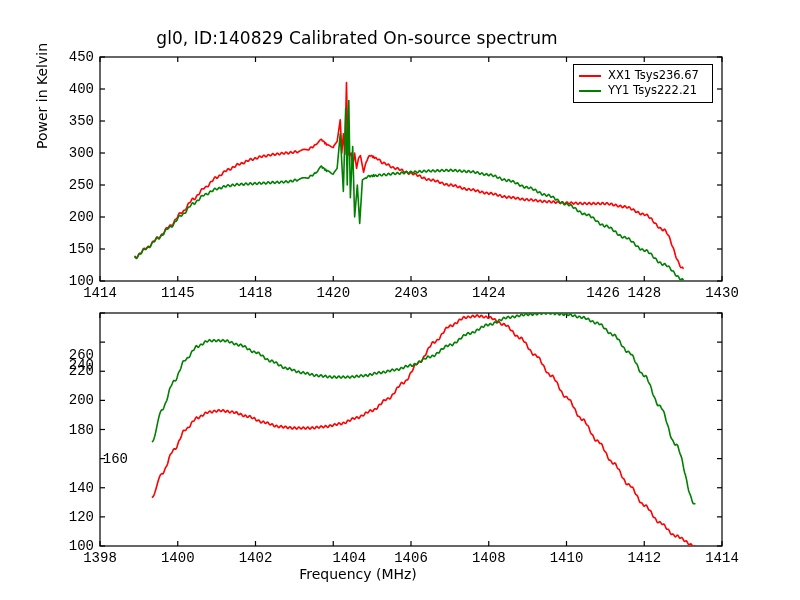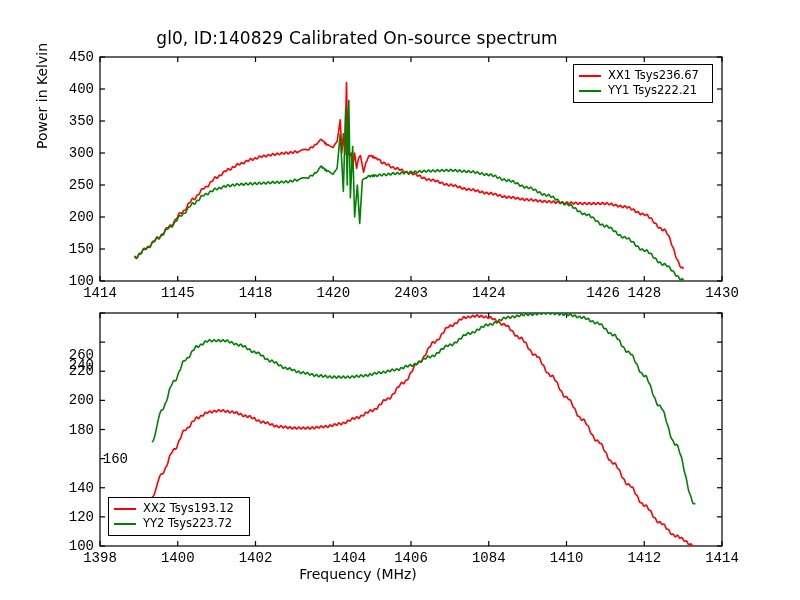--- a/index.html
+++ b/index.html
@@ -210,21 +210,21 @@
       <div class="tick-label tick-y" style="right: 706px; top: 185px;">250</div>
       <div class="tick-label tick-y" style="right: 706px; top: 153px;">300</div>
       <div class="tick-label tick-y" style="right: 706px; top: 121px;">350</div>
       <div class="tick-label tick-y" style="right: 706px; top: 89px;">400</div>
       <div class="tick-label tick-y" style="right: 706px; top: 57px;">450</div>
       <div class="tick-label tick-x" style="left: 100px; top: 550px;">1398</div>
       <div class="tick-label tick-x" style="left: 177.75px; top: 550px;">1400</div>
       <div class="tick-label tick-x" style="left: 255.5px; top: 550px;">1402</div>
       <div class="tick-label tick-x" style="left: 333.25px; top: 550px; margin-left: 16px;">1404</div>
       <div class="tick-label tick-x" style="left: 411px; top: 550px;">1406</div>
-      <div class="tick-label tick-x" style="left: 488.75px; top: 550px;">1084</div>
+      <div class="tick-label tick-x" style="left: 488.75px; top: 550px;">1408</div>
       <div class="tick-label tick-x" style="left: 566.5px; top: 550px;">1410</div>
       <div class="tick-label tick-x" style="left: 644.25px; top: 550px;">1412</div>
       <div class="tick-label tick-x" style="left: 722px; top: 550px;">1414</div>
       <div class="tick-label tick-y" style="right: 706px; top: 546px;">100</div>
       <div class="tick-label tick-y" style="right: 706px; top: 516.875px;">120</div>
       <div class="tick-label tick-y" style="right: 706px; top: 487.75px;">140</div>
       <div class="tick-label tick-y" style="right: 672px; top: 458.625px;">160</div>
       <div class="tick-label tick-y" style="right: 706px; top: 429.5px;">180</div>
       <div class="tick-label tick-y" style="right: 706px; top: 400.375px;">200</div>
       <div class="tick-label tick-y" style="right: 706px; top: 371.25px; margin-left: 24px;">220</div>
@@ -235,24 +235,14 @@
   <div class="legend-box" id="legend-top" style="left: 573px; top: 64px; width: 140px;">
       <div class="legend-row">
         <span class="legend-swatch" style="border-top-color: rgb(255, 0, 0);"></span>
         <span class="legend-label">XX1 Tsys236.67</span>
       </div>
       <div class="legend-row">
         <span class="legend-swatch" style="border-top-color: rgb(0, 128, 0);"></span>
         <span class="legend-label">YY1 Tsys222.21</span>
       </div>
     </div>
-  <div class="legend-box" id="legend-bottom" style="left: 108px; top: 497px; width: 142px;">
-      <div class="legend-row">
-        <span class="legend-swatch" style="border-top-color: rgb(255, 0, 0);"></span>
-        <span class="legend-label">XX2 Tsys193.12</span>
-      </div>
-      <div class="legend-row">
-        <span class="legend-swatch" style="border-top-color: rgb(0, 128, 0);"></span>
-        <span class="legend-label">YY2 Tsys223.72</span>
-      </div>
-    </div>
 
 </div>
 
 </body></html>

